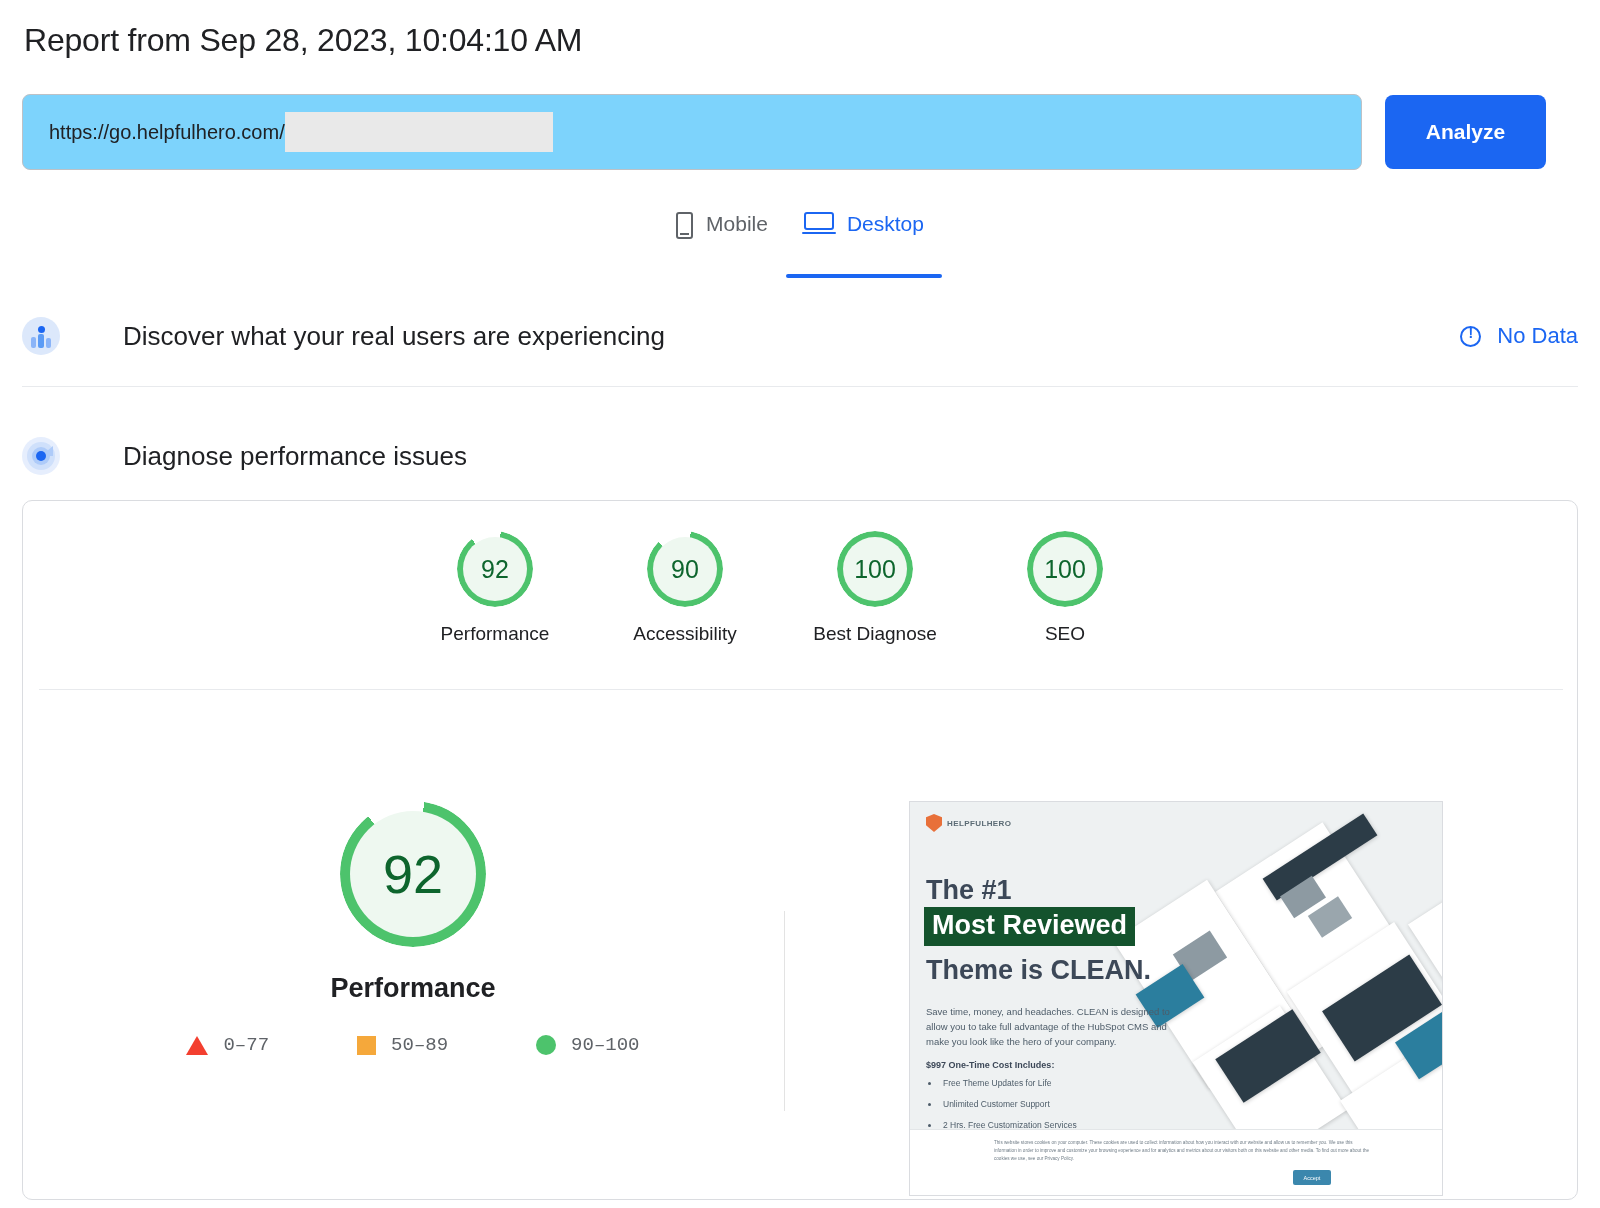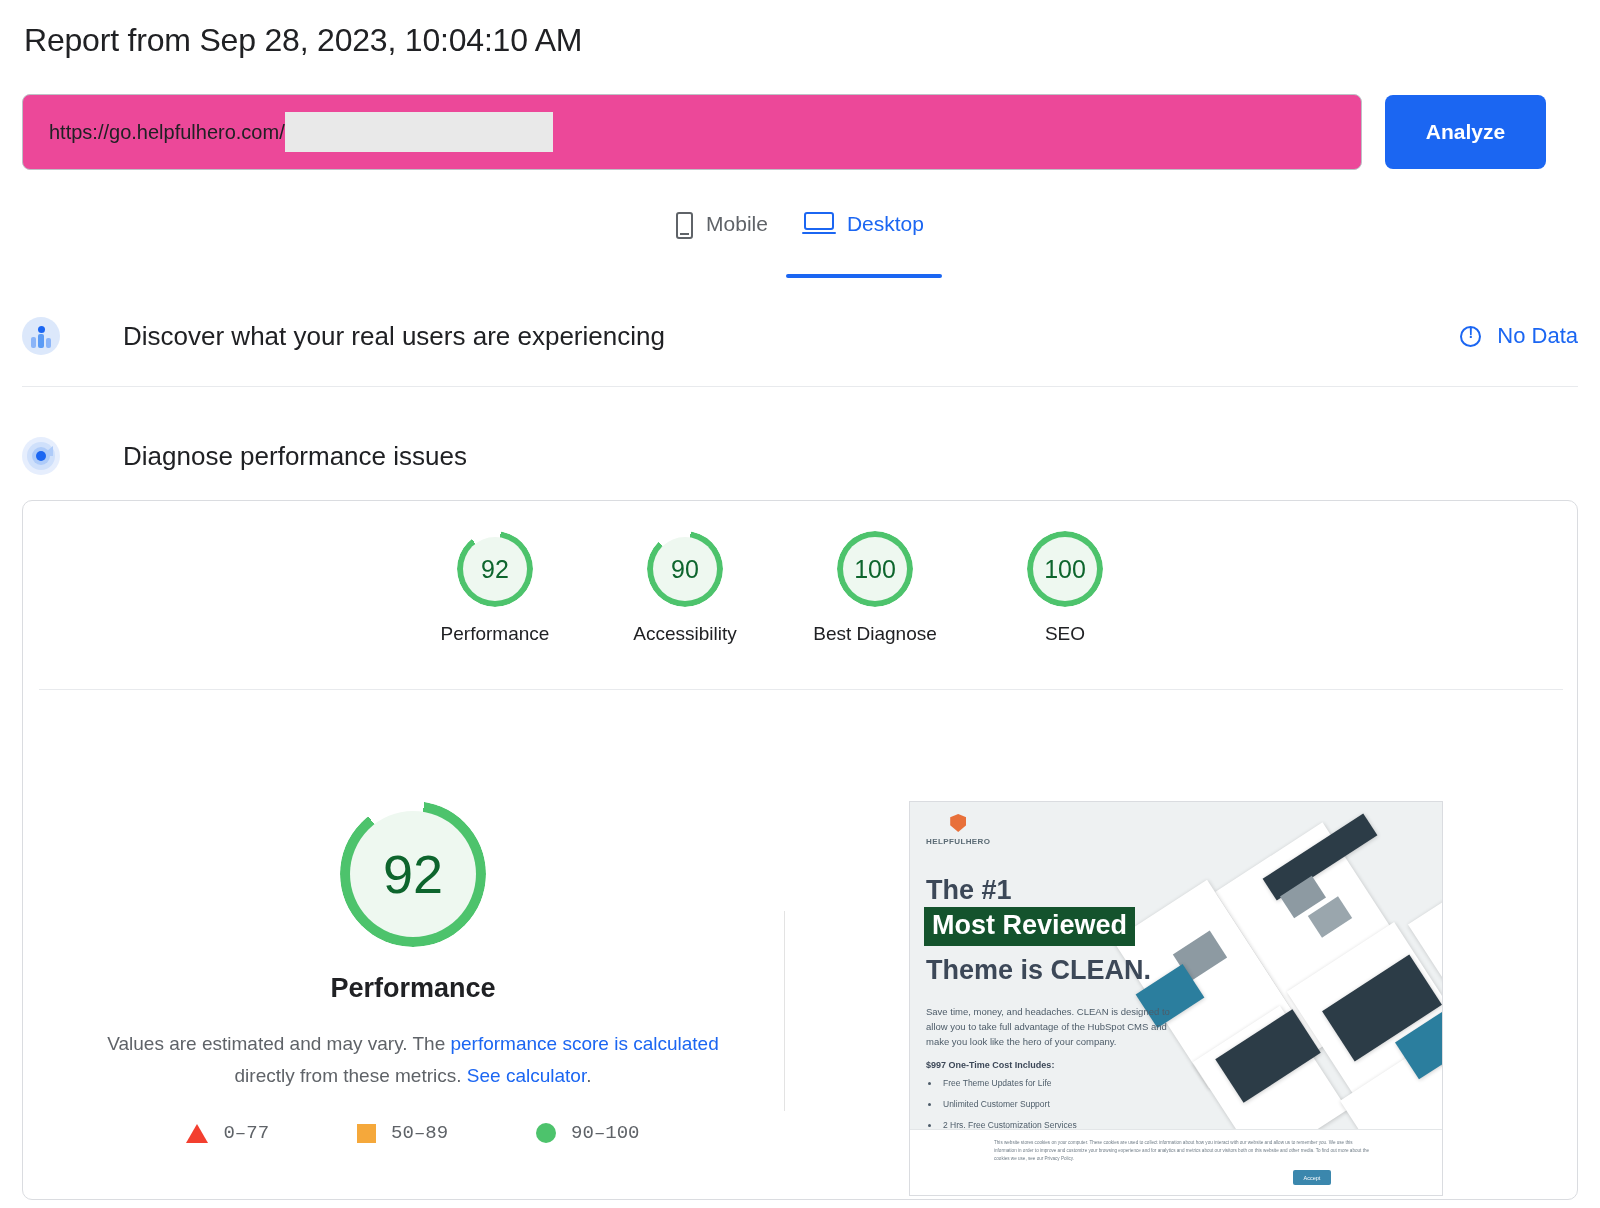--- a/index.html
+++ b/index.html
@@ -15,21 +15,21 @@
   
   .report-title {
     position: absolute; left: 24px; top: 22px;
     font-size: 32px; font-weight: 400; color: #202124;
     letter-spacing: -0.2px; white-space: nowrap;
   }
 
   .url-row { position: absolute; left: 22px; top: 94px; width: 1556px; height: 76px; }
   .url-field {
     position: absolute; left: 0; top: 0; width: 1340px; height: 76px;
-    border: 1px solid #bdc1c6; border-radius: 8px; background: #ec4899;
+    border: 1px solid #bdc1c6; border-radius: 8px; background: #7dd3fc;
     display: flex; align-items: center; padding: 0 26px;
   }
   .url-text { font-size: 20px; color: #202124; white-space: nowrap; }
   .url-redact {
     width: 268px; height: 40px; background: #e9e9e9; margin-left: 0px;
   }
   .analyze-btn {
     position: absolute; left: 1363px; top: 1px; width: 161px; height: 74px;
     background: #1b66f2; border: none; border-radius: 8px; color: #fff;
     font-family: "Liberation Sans", sans-serif;
@@ -141,21 +141,21 @@
 
   .v-divider { position: absolute; left: 761px; top: 410px; width: 1px; height: 200px;
                background: #e3e3e3; }
 
   
   .thumb-wrap { position: absolute; left: 886px; top: 300px; width: 534px; height: 395px;
                 border: 1px solid #dadce0; background: #fff; overflow: hidden; }
   .thumb { position: absolute; left: 0; top: 0; width: 532px; height: 393px;
            background: #eef1f2; overflow: hidden; }
   .th-logo { position: absolute; left: 16px; top: 12px; display: flex;
-             align-items: center; gap: 5px; flex-direction: column; }
+             align-items: center; gap: 5px; }
   .th-shield { width: 16px; height: 18px; background: #e8703a;
                clip-path: polygon(50% 0%, 100% 18%, 100% 62%, 50% 100%, 0% 62%, 0% 18%); }
   .th-logotext { font-size: 8px; font-weight: 700; letter-spacing: 0.4px; color: #5b6b75; }
   .th-h1 { position: absolute; left: 16px; top: 72px; font-size: 27px; font-weight: 700;
            color: #3c4858; line-height: 1.22; }
   .th-h2 { position: absolute; left: 14px; top: 105px; background: #14532d; color: #fff;
            font-size: 27px; font-weight: 700; padding: 4px 8px 5px 8px; line-height: 1.1; }
   .th-h3 { position: absolute; left: 16px; top: 152px; font-size: 27px; font-weight: 700;
            color: #3c4858; line-height: 1.22; }
   .th-p { position: absolute; left: 16px; top: 202px; width: 255px; font-size: 9.5px;
@@ -273,21 +273,20 @@
 
     <div class="card-hr"></div>
 
     <div class="big-block">
       <div class="gauge-lg">
         <div class="ring" id="rbig" style="background: conic-gradient(from 9deg, rgb(77, 195, 108) 0deg, rgb(77, 195, 108) 313.2deg, rgba(0, 0, 0, 0) 313.2deg, rgba(0, 0, 0, 0) 360deg); border-radius: 50%; mask: radial-gradient(circle, transparent 60px, rgb(0, 0, 0) 60.5px);"></div>
           <div class="fill"></div>
         <div class="val">92</div>
       </div>
       <div class="big-title">Performance</div>
-      <div class="big-desc"><span>Values are estimated and may vary. The </span><a href="#">performance score is calculated</a><span> directly from these metrics. </span><a href="#">See calculator</a><span>.</span></div>
 
       <div class="legend">
         <div class="lg-item">
           <span class="sw-tri"></span>
           <span class="lg-text">0–77</span>
         </div>
         <div class="lg-item">
           <span class="sw-sq"></span>
           <span class="lg-text">50–89</span>
         </div>

